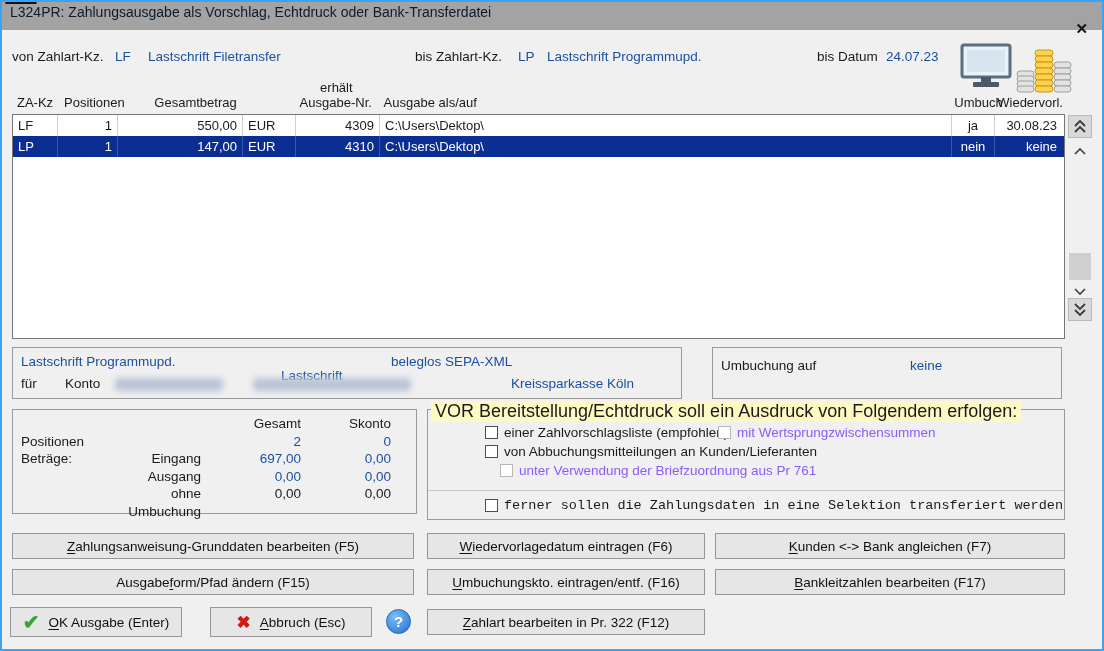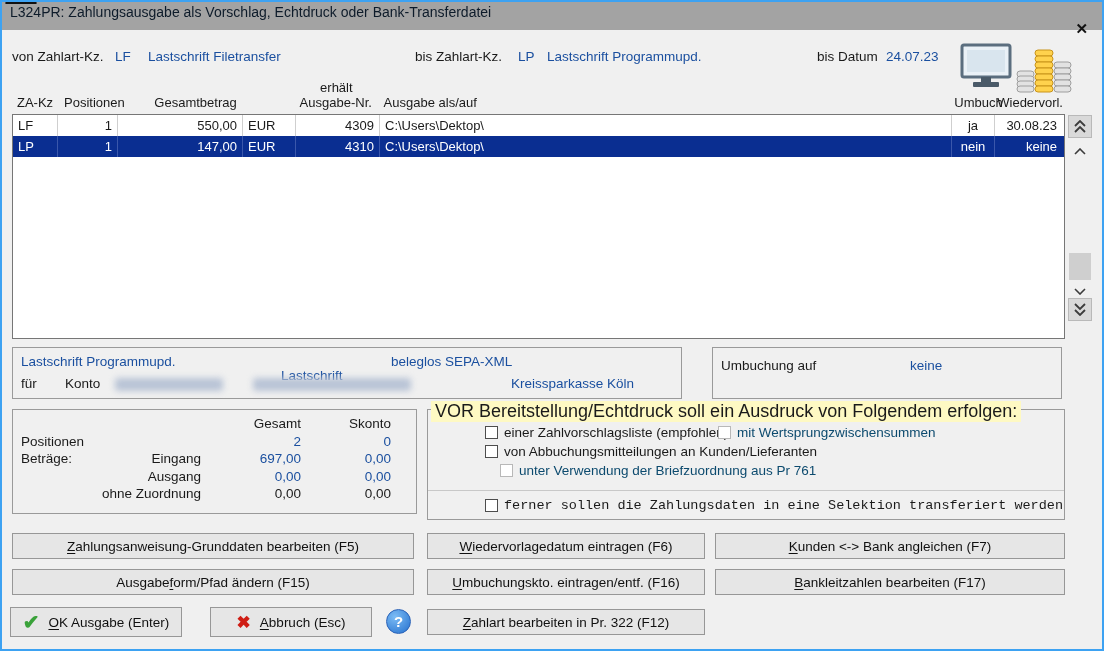--- a/index.html
+++ b/index.html
@@ -40,21 +40,21 @@
   .blur{position:absolute;background:#b9c4d6;border-radius:3px;filter:blur(3px);}
   
   .srow{display:flex;height:17.5px;line-height:17.5px;}
   .sc1{width:88px;padding-left:8px;} .sc2{width:100px;text-align:right;}
   .sc3{width:100px;text-align:right;} .sc4{width:100px;text-align:right;padding-right:10px;}
   
   .legend{position:absolute;left:3px;top:-9px;background:#fef9c3;padding:0 4px;font-size:18px;}
   .cbrow{position:absolute;display:flex;align-items:center;gap:6px;white-space:nowrap;}
   .cb{width:13px;height:13px;background:#fff;border:1px solid #4d4d4d;flex:0 0 auto;}
   .cb.dis{border-color:#b8b8b8;}
-  .cblbl.dis{color:#0c4a6e;}
+  .cblbl.dis{color:#8b5cf6;}
   .sep{position:absolute;left:0;right:0;height:1px;background:#c8c8c8;}
   
   .btn{position:absolute;height:26px;background:#e6e6e6;border:1px solid #979797;display:flex;align-items:center;justify-content:center;font-size:13.5px;color:#111;cursor:default;}
   .btn .u{text-decoration:underline;text-underline-offset:2px;}
   .bigbtn{height:30px;}
   .okglyph{color:#3aa23a;font-size:20px;font-weight:bold;margin-right:9px;line-height:1;}
   .xglyph{color:#cf1d14;font-size:17px;font-weight:bold;margin-right:9px;line-height:1;}
   .help{position:absolute;width:25px;height:25px;border-radius:50%;background:radial-gradient(circle at 35% 30%,#7cbcf5,#2470ce);border:1px solid #2a62b8;color:#fff;font-weight:bold;font-size:15px;display:flex;align-items:center;justify-content:center;}
 </style>
 </head>
@@ -209,21 +209,21 @@
       <div class="sc4 blue">0,00</div>
     </div>
     <div class="srow">
       <div class="sc1"></div>
       <div class="sc2">Ausgang</div>
       <div class="sc3 blue">0,00</div>
       <div class="sc4 blue">0,00</div>
     </div>
     <div class="srow">
       <div class="sc1"></div>
-      <div class="sc2">ohne Zuordnung</div>
+      <div class="sc2">ohne Umbuchung</div>
       <div class="sc3">0,00</div>
       <div class="sc4">0,00</div>
     </div>
   </div>
 
   <div class="gbox" style="left:425px;top:407px;width:638px;height:111px;">
     <span class="legend">VOR Bereitstellung/Echtdruck soll ein Ausdruck von Folgendem erfolgen:</span>
     <div class="cbrow" style="left:57px;top:15px;">
       <span class="cb"></span>
       <span class="cblbl">einer Zahlvorschlagsliste (empfohlen)</span>

